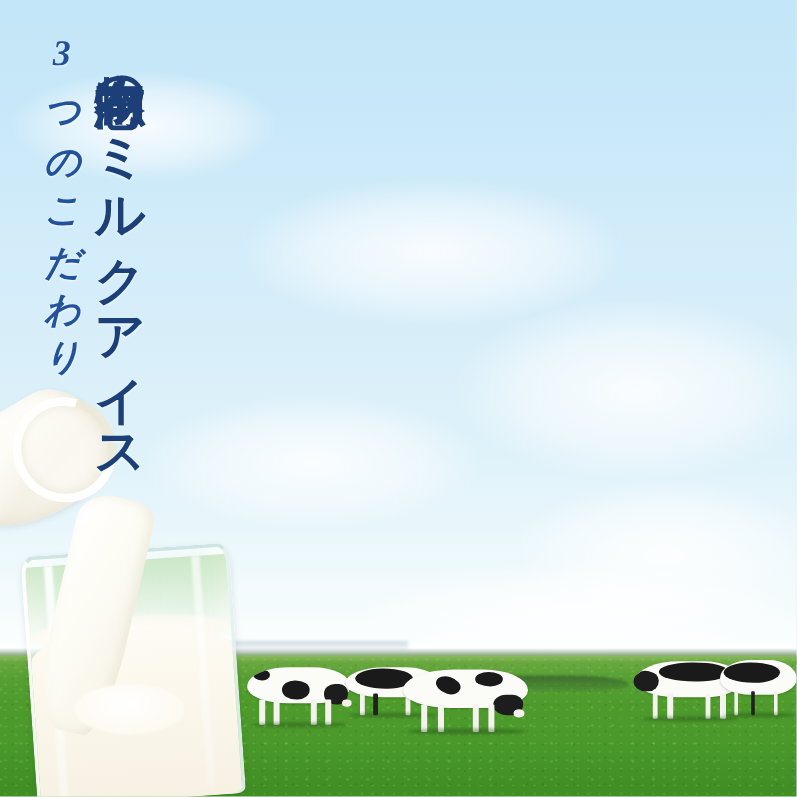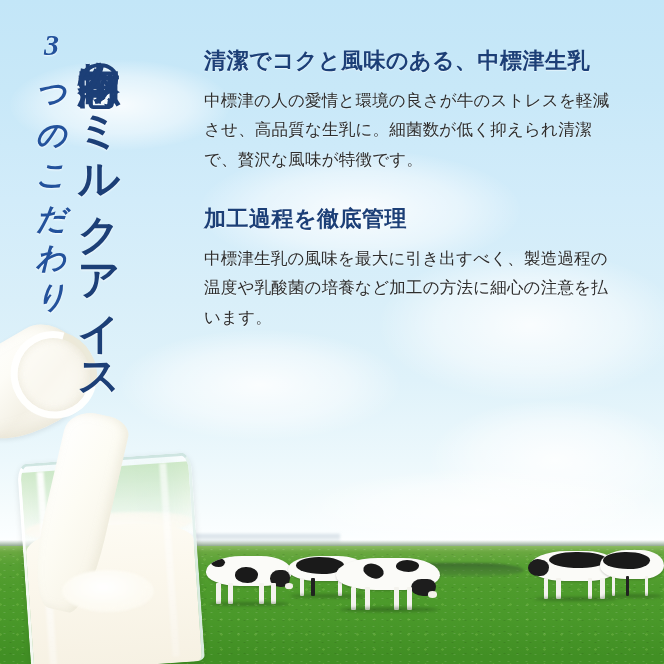--- a/index.html
+++ b/index.html
@@ -435,25 +435,17 @@
     <div class="pour"></div>
     <div class="splash"></div>
   </div>
 
   <div class="title-block">
     <div class="vtitle sub">3つのこだわり</div>
     <div class="vtitle main">本物志向のミルクアイス</div>
   </div>
 
   <div class="copy">
-    <div class="section">
-      <p class="sec-head">清潔でコクと風味のある、中標津生乳</p>
-      <p class="sec-body">中標津の人の愛情と環境の良さが牛のストレスを軽減させ、高品質な生乳に。細菌数が低く抑えられ清潔で、贅沢な風味が特徴です。</p>
-    </div>
-    <div class="section s2">
-      <p class="sec-head">加工過程を徹底管理</p>
-      <p class="sec-body">中標津生乳の風味を最大に引き出すべく、製造過程の温度や乳酸菌の培養など加工の方法に細心の注意を払います。</p>
-    </div>
     <div class="section s3">
     </div>
   </div>
 
 </div>
 
 </body></html>

